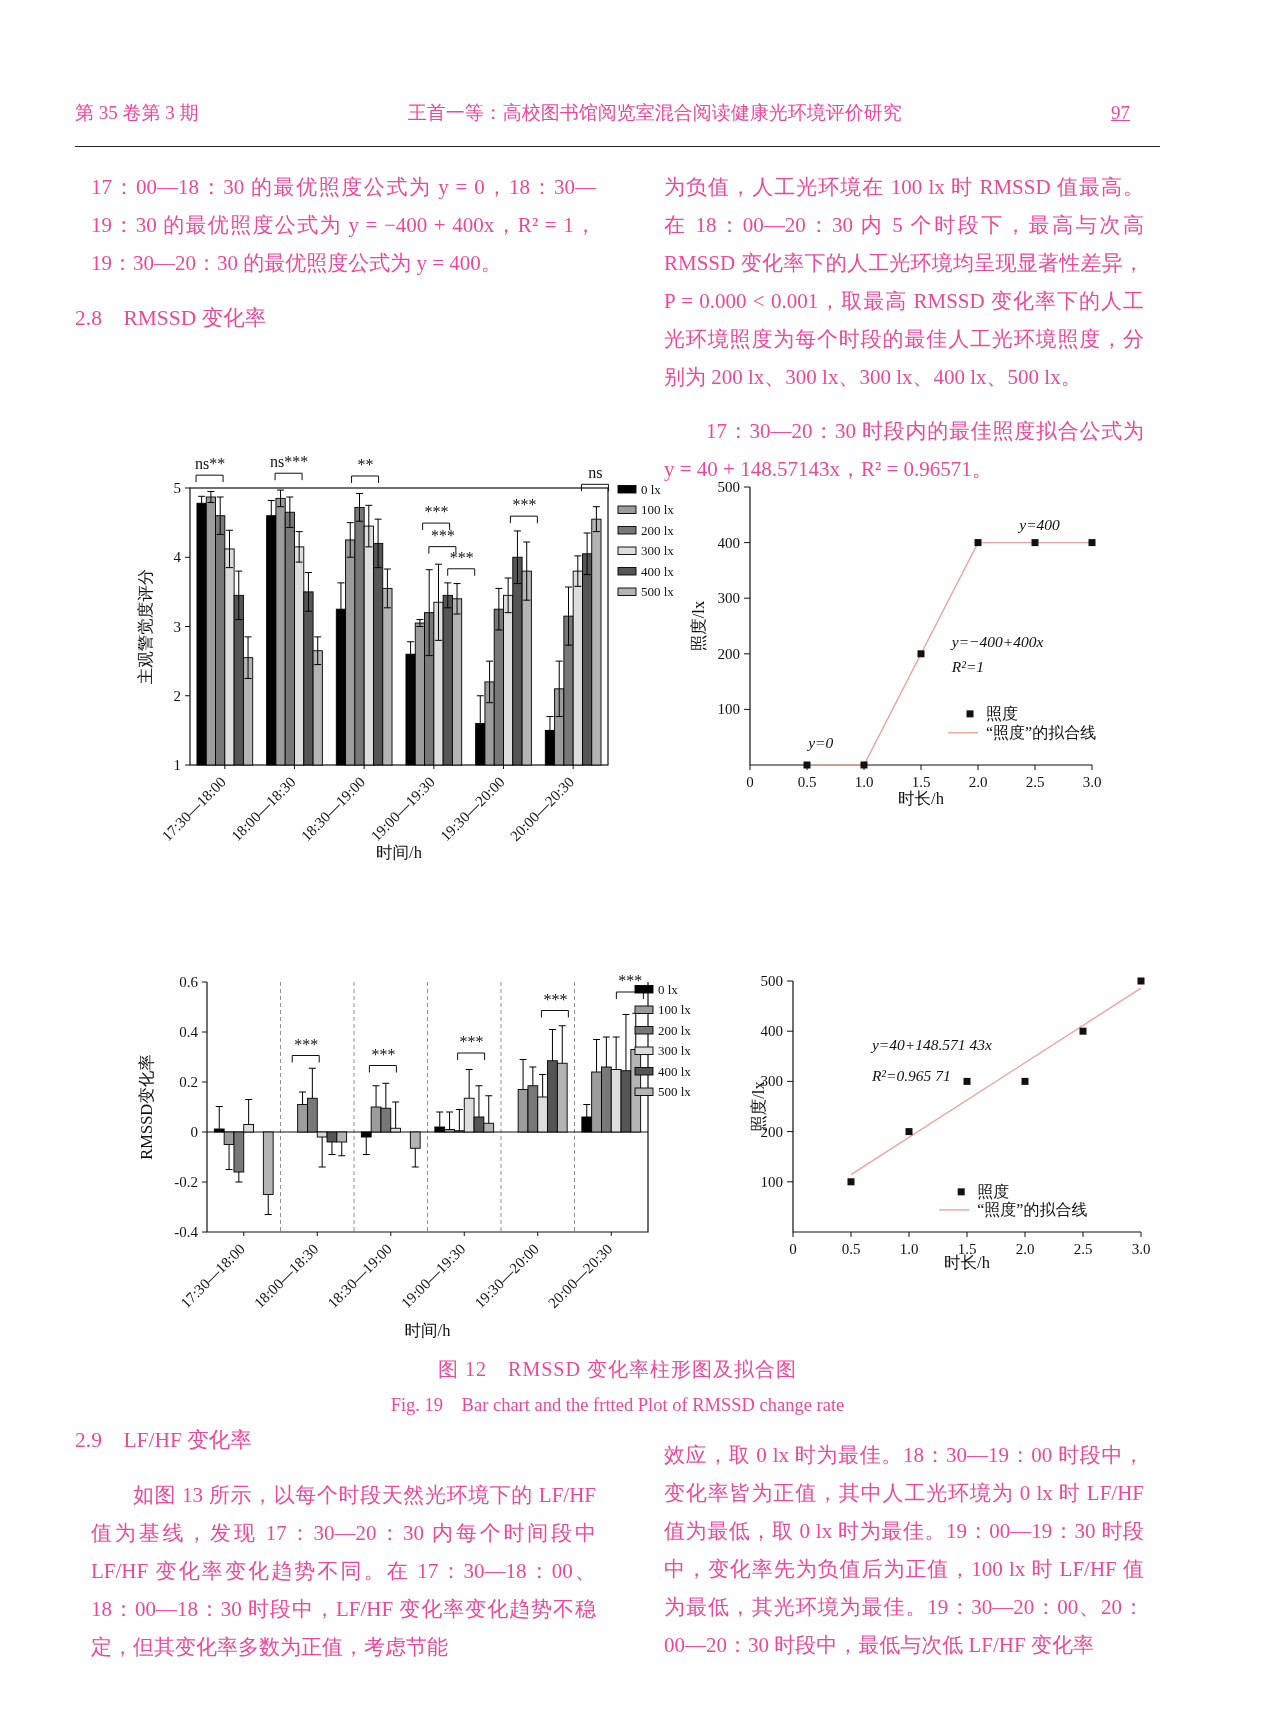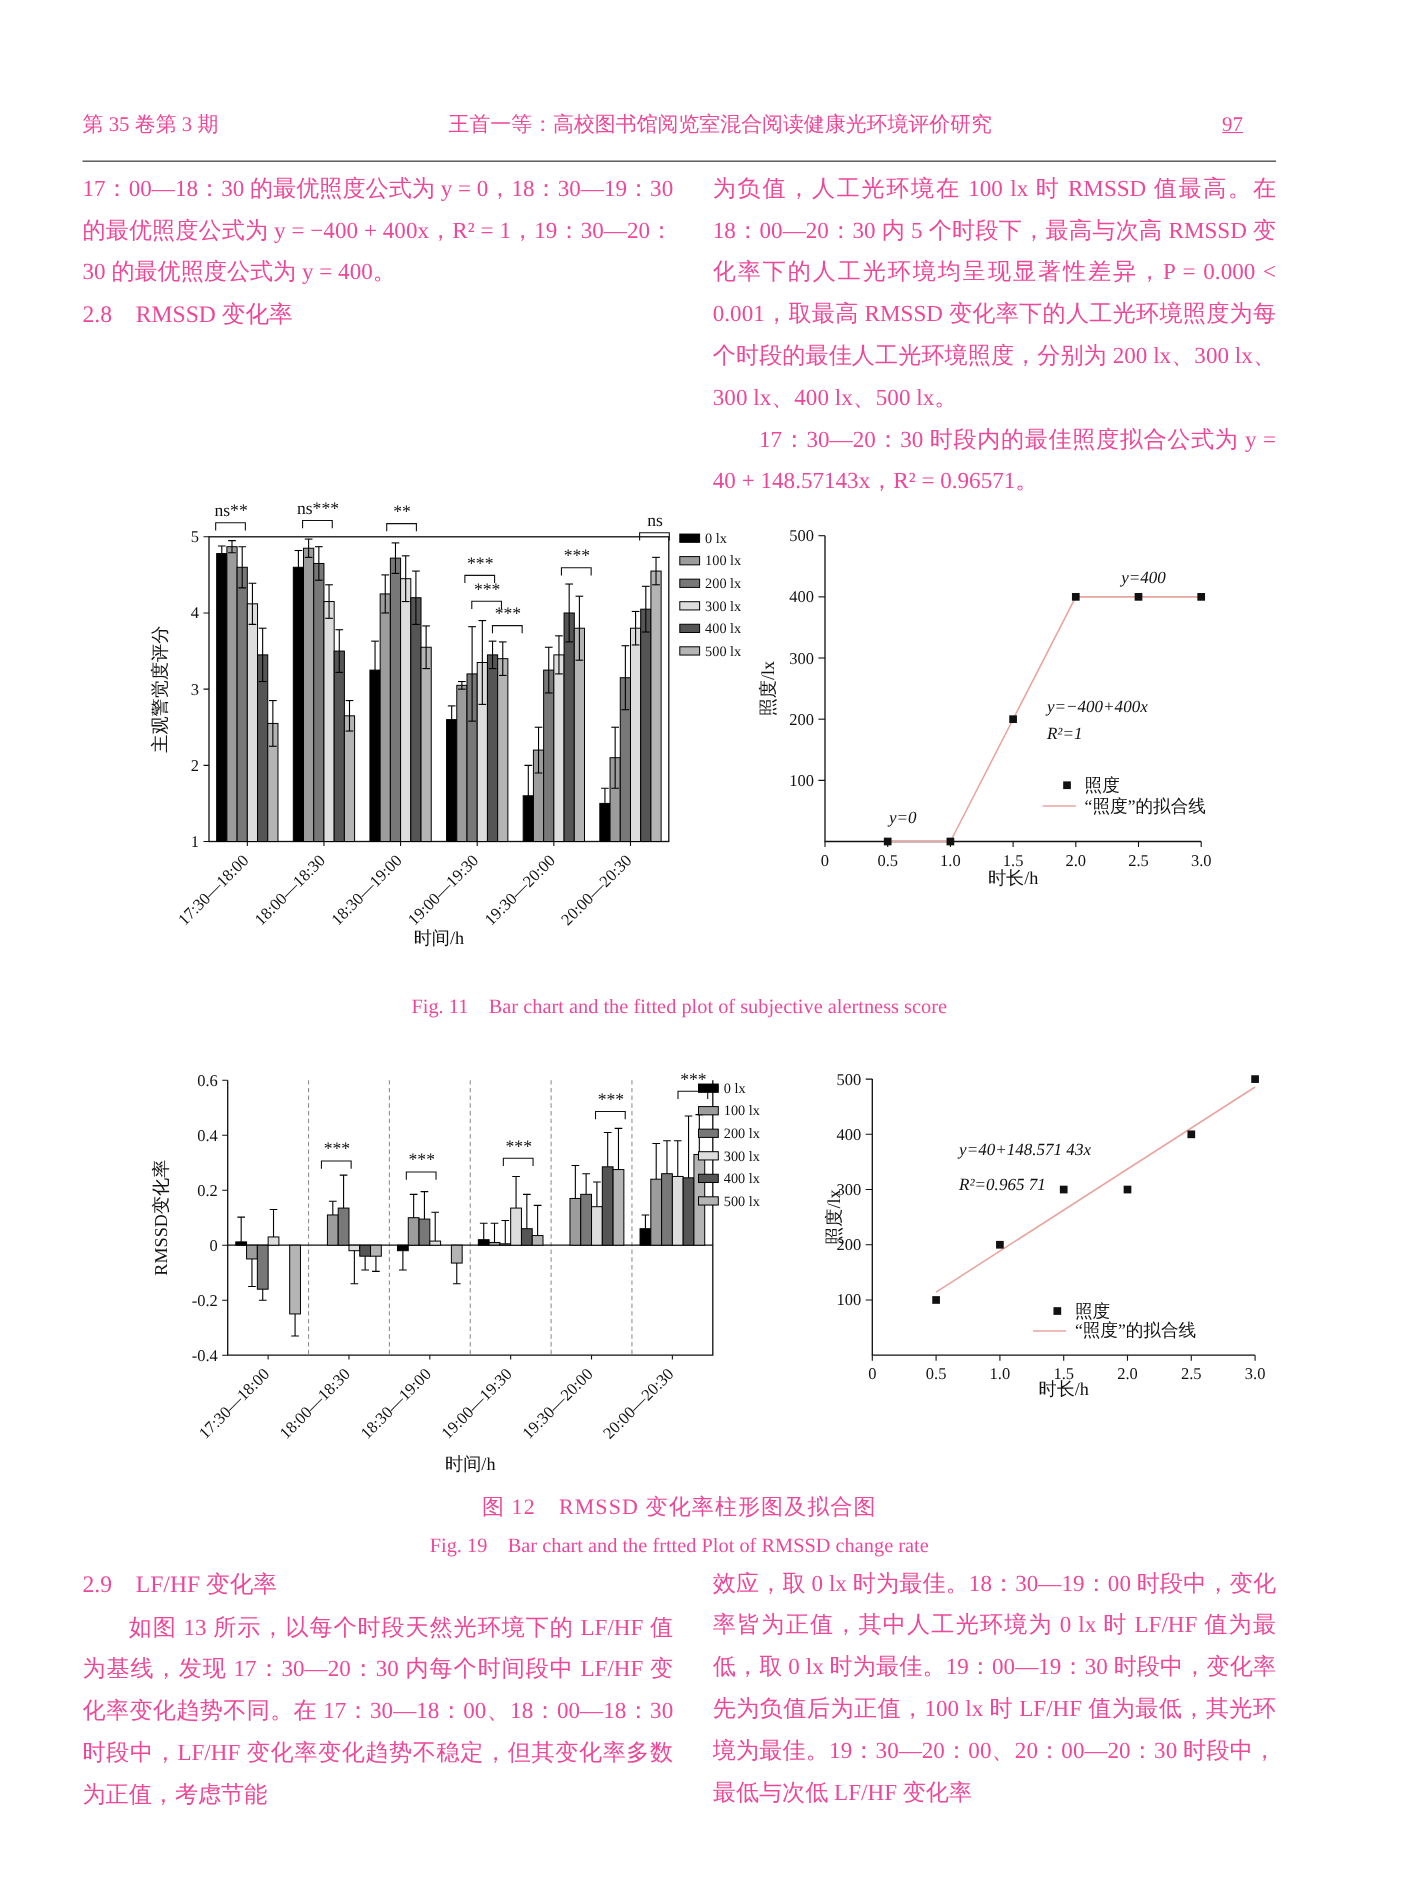--- a/index.html
+++ b/index.html
@@ -10,21 +10,21 @@
   }
   .hdr{
     position:absolute;left:75px;top:100px;width:1055px;height:34px;
     display:flex;align-items:baseline;font-size:19px;
   }
   .hdr .issue{white-space:nowrap;}
   .hdr .title{flex:1;text-align:center;white-space:nowrap;}
   .hdr .pageno{white-space:nowrap;text-decoration:underline;}
   .hdr-rule{position:absolute;left:75px;top:146px;width:1085px;height:0;border-top:1.6px solid #222;}
   .col{position:absolute;font-size:21px;line-height:38px;text-align:justify;}
-  .col p{margin:0;}
+  .col p{margin:16px;}
   .col p.indent{text-indent:2em;}
   .col h3{margin:0;font-size:21.5px;line-height:40px;font-weight:normal;}
   .col-tl{left:75px;top:152px;width:537px;}
   .col-tr{left:648px;top:152px;width:512px;}
   .col-bl{left:75px;top:1420px;width:537px;}
   .col-br{left:648px;top:1420px;width:512px;}
   .chart{position:absolute;}
   .chart svg{display:block;}
   svg text{font-family:"Liberation Serif","DejaVu Serif",serif;}
   .caption{position:absolute;left:75px;width:1085px;text-align:center;}
@@ -298,21 +298,20 @@
         <text x="182.68" y="324.32" text-anchor="middle" font-size="15.5" fill="#111" font-style="italic">y=0</text>
         <rect x="328.52" y="286.348" width="7" height="7" fill="#111"></rect>
         <text x="348.02" y="294.848" text-anchor="start" font-size="16" fill="#111">照度</text>
         <line x1="310.02" y1="308.752" x2="340.02" y2="308.752" stroke="#e9a49e" stroke-width="1.4"></line>
         <text x="348.02" y="313.752" text-anchor="start" font-size="16" fill="#111">“照度”的拟合线</text>
         <text x="66" y="202" text-anchor="middle" font-size="16.5" fill="#111" transform="rotate(-90 66 202)">照度/lx</text>
         <text x="283" y="380" text-anchor="middle" font-size="16.5" fill="#111">时长/h</text>
       </svg>
   </div>
 
-  <div class="caption cap-en cap11-en">Fig. 11　Bar chart and the fitted plot of subjective alertness score</div>
 
   <div class="chart" style="left:108px;top:938px;">
     <svg id="fig12-bar-chart" width="600" height="415">
         <path d="M 99 44 L 99 294 L 540 294 L 540 44" fill="none" stroke="#111" stroke-width="1.2"></path>
         <line x1="94" y1="294" x2="99" y2="294" stroke="#111" stroke-width="1"></line>
         <text x="90" y="299" text-anchor="end" font-size="15" fill="#111">-0.4</text>
         <line x1="94" y1="244" x2="99" y2="244" stroke="#111" stroke-width="1"></line>
         <text x="90" y="249" text-anchor="end" font-size="15" fill="#111">-0.2</text>
         <line x1="94" y1="194" x2="99" y2="194" stroke="#111" stroke-width="1"></line>
         <text x="90" y="199" text-anchor="end" font-size="15" fill="#111">0</text>

